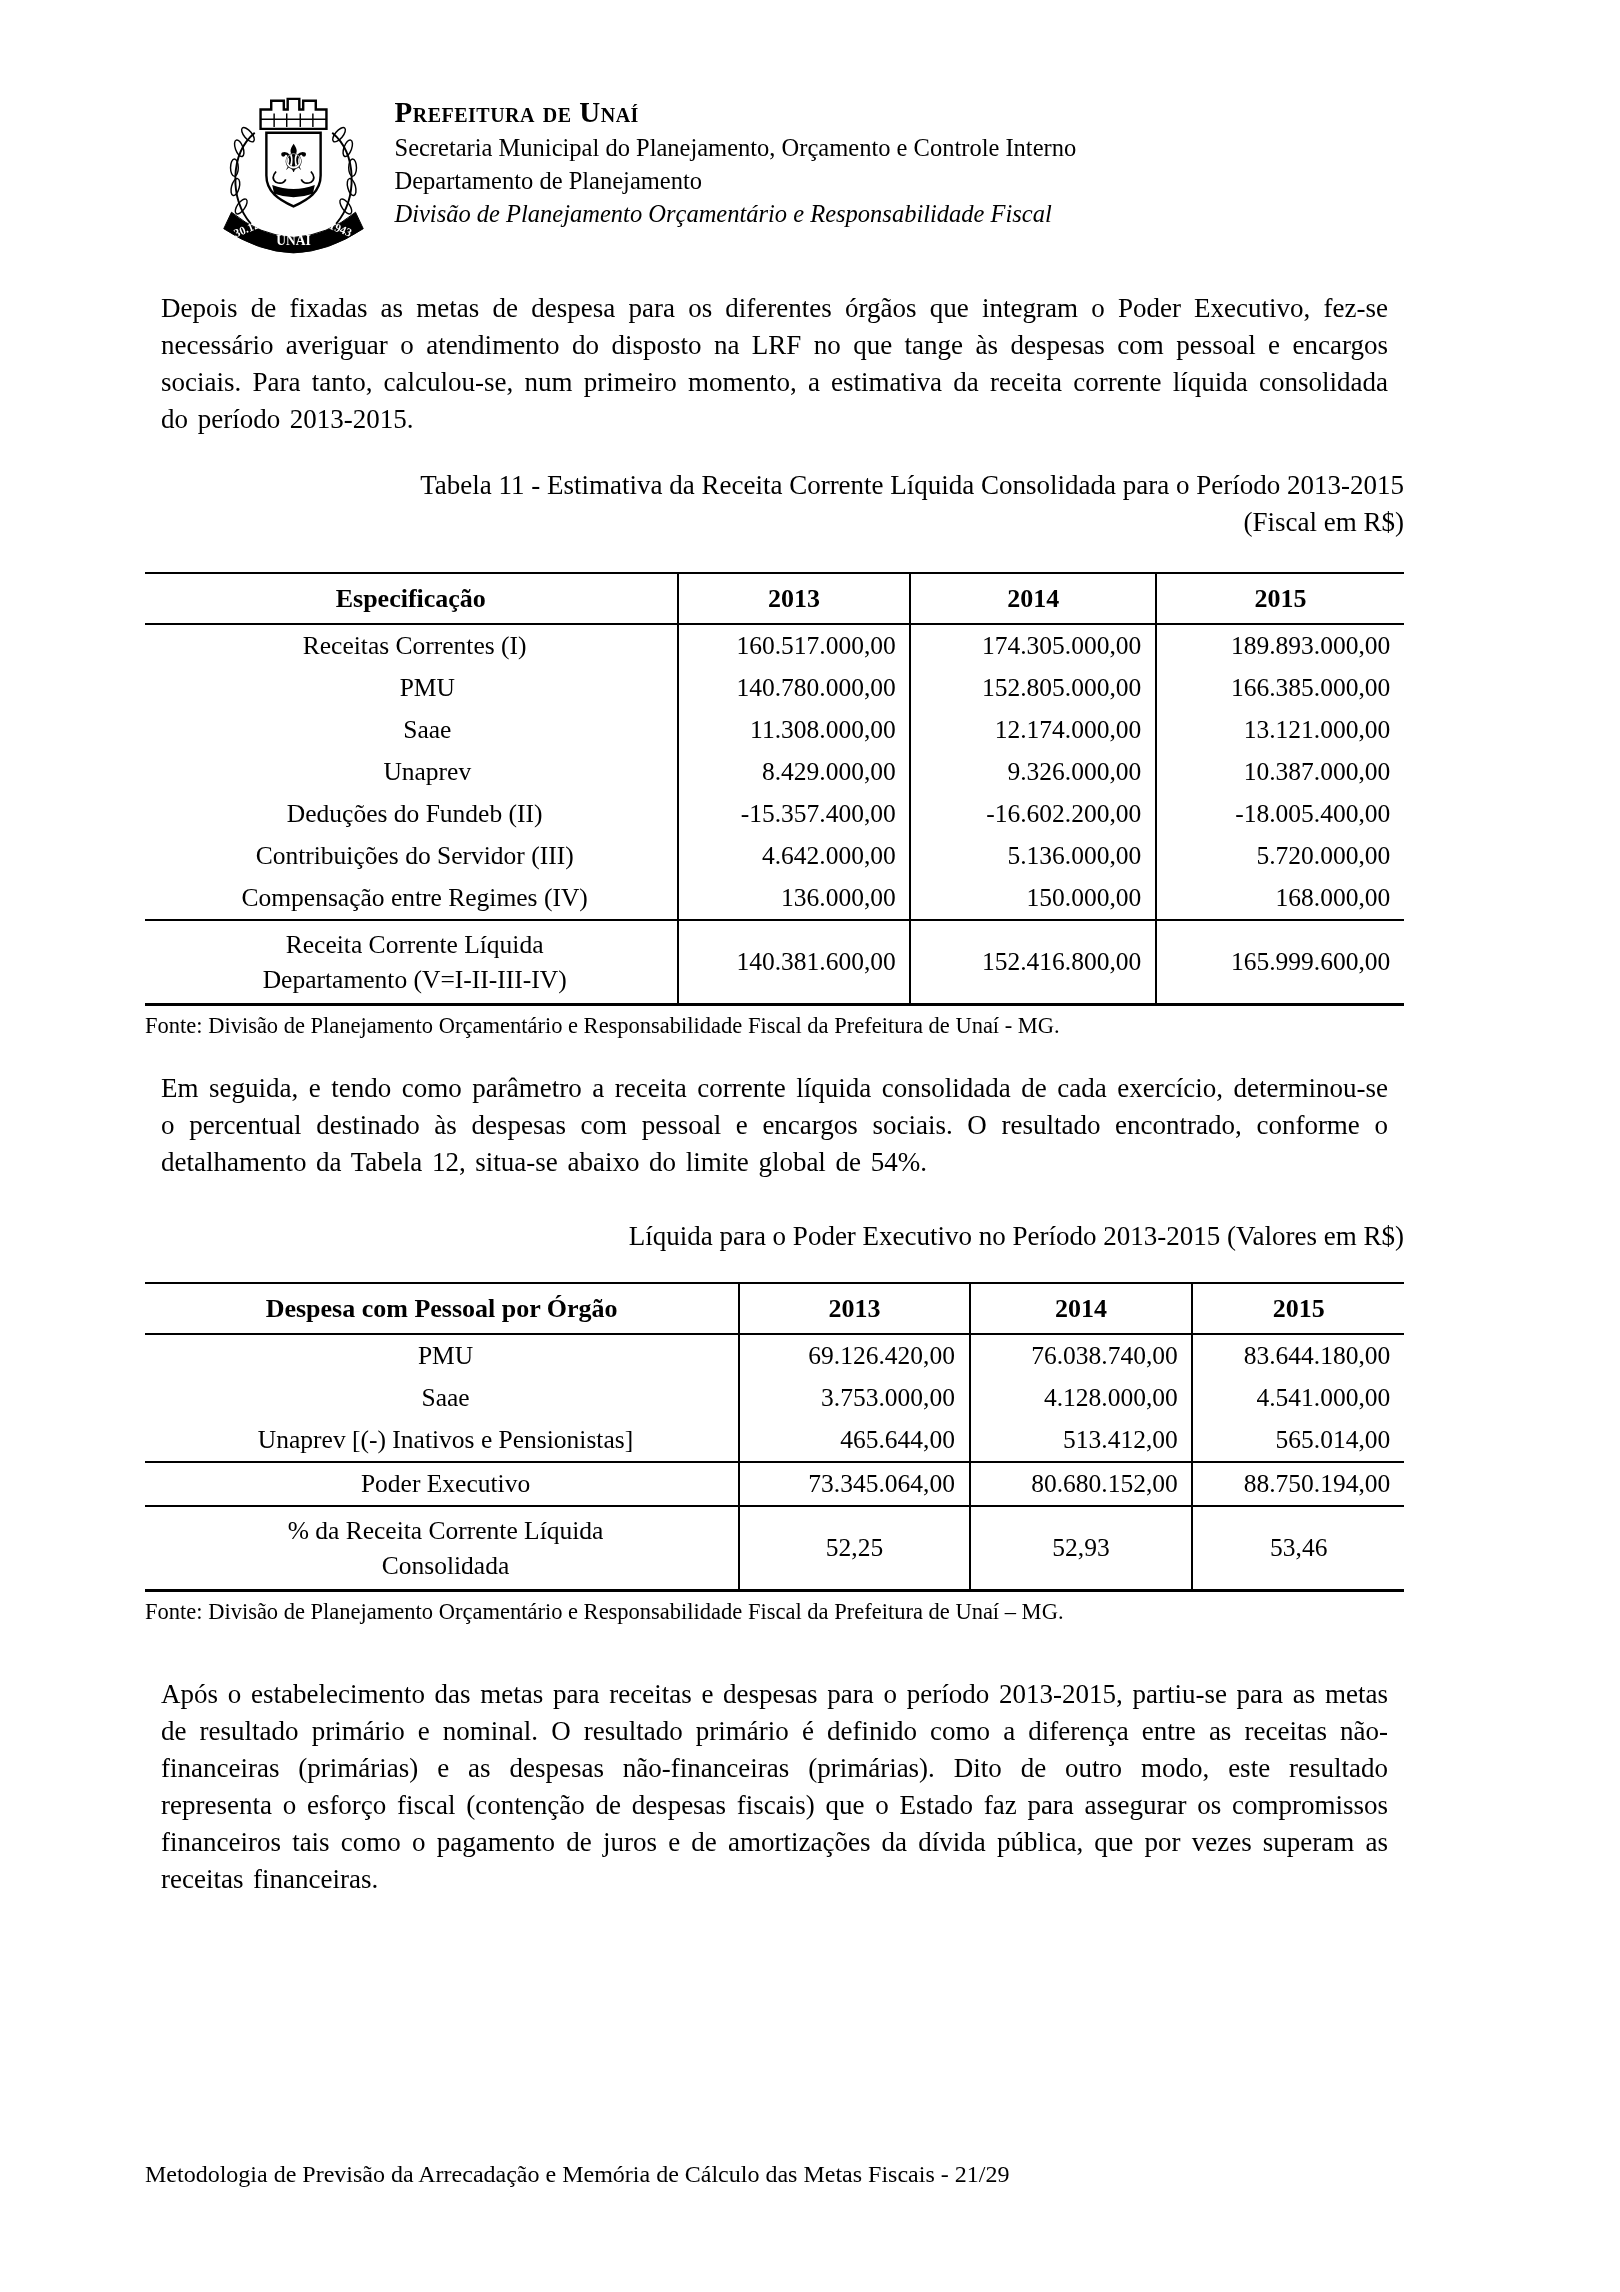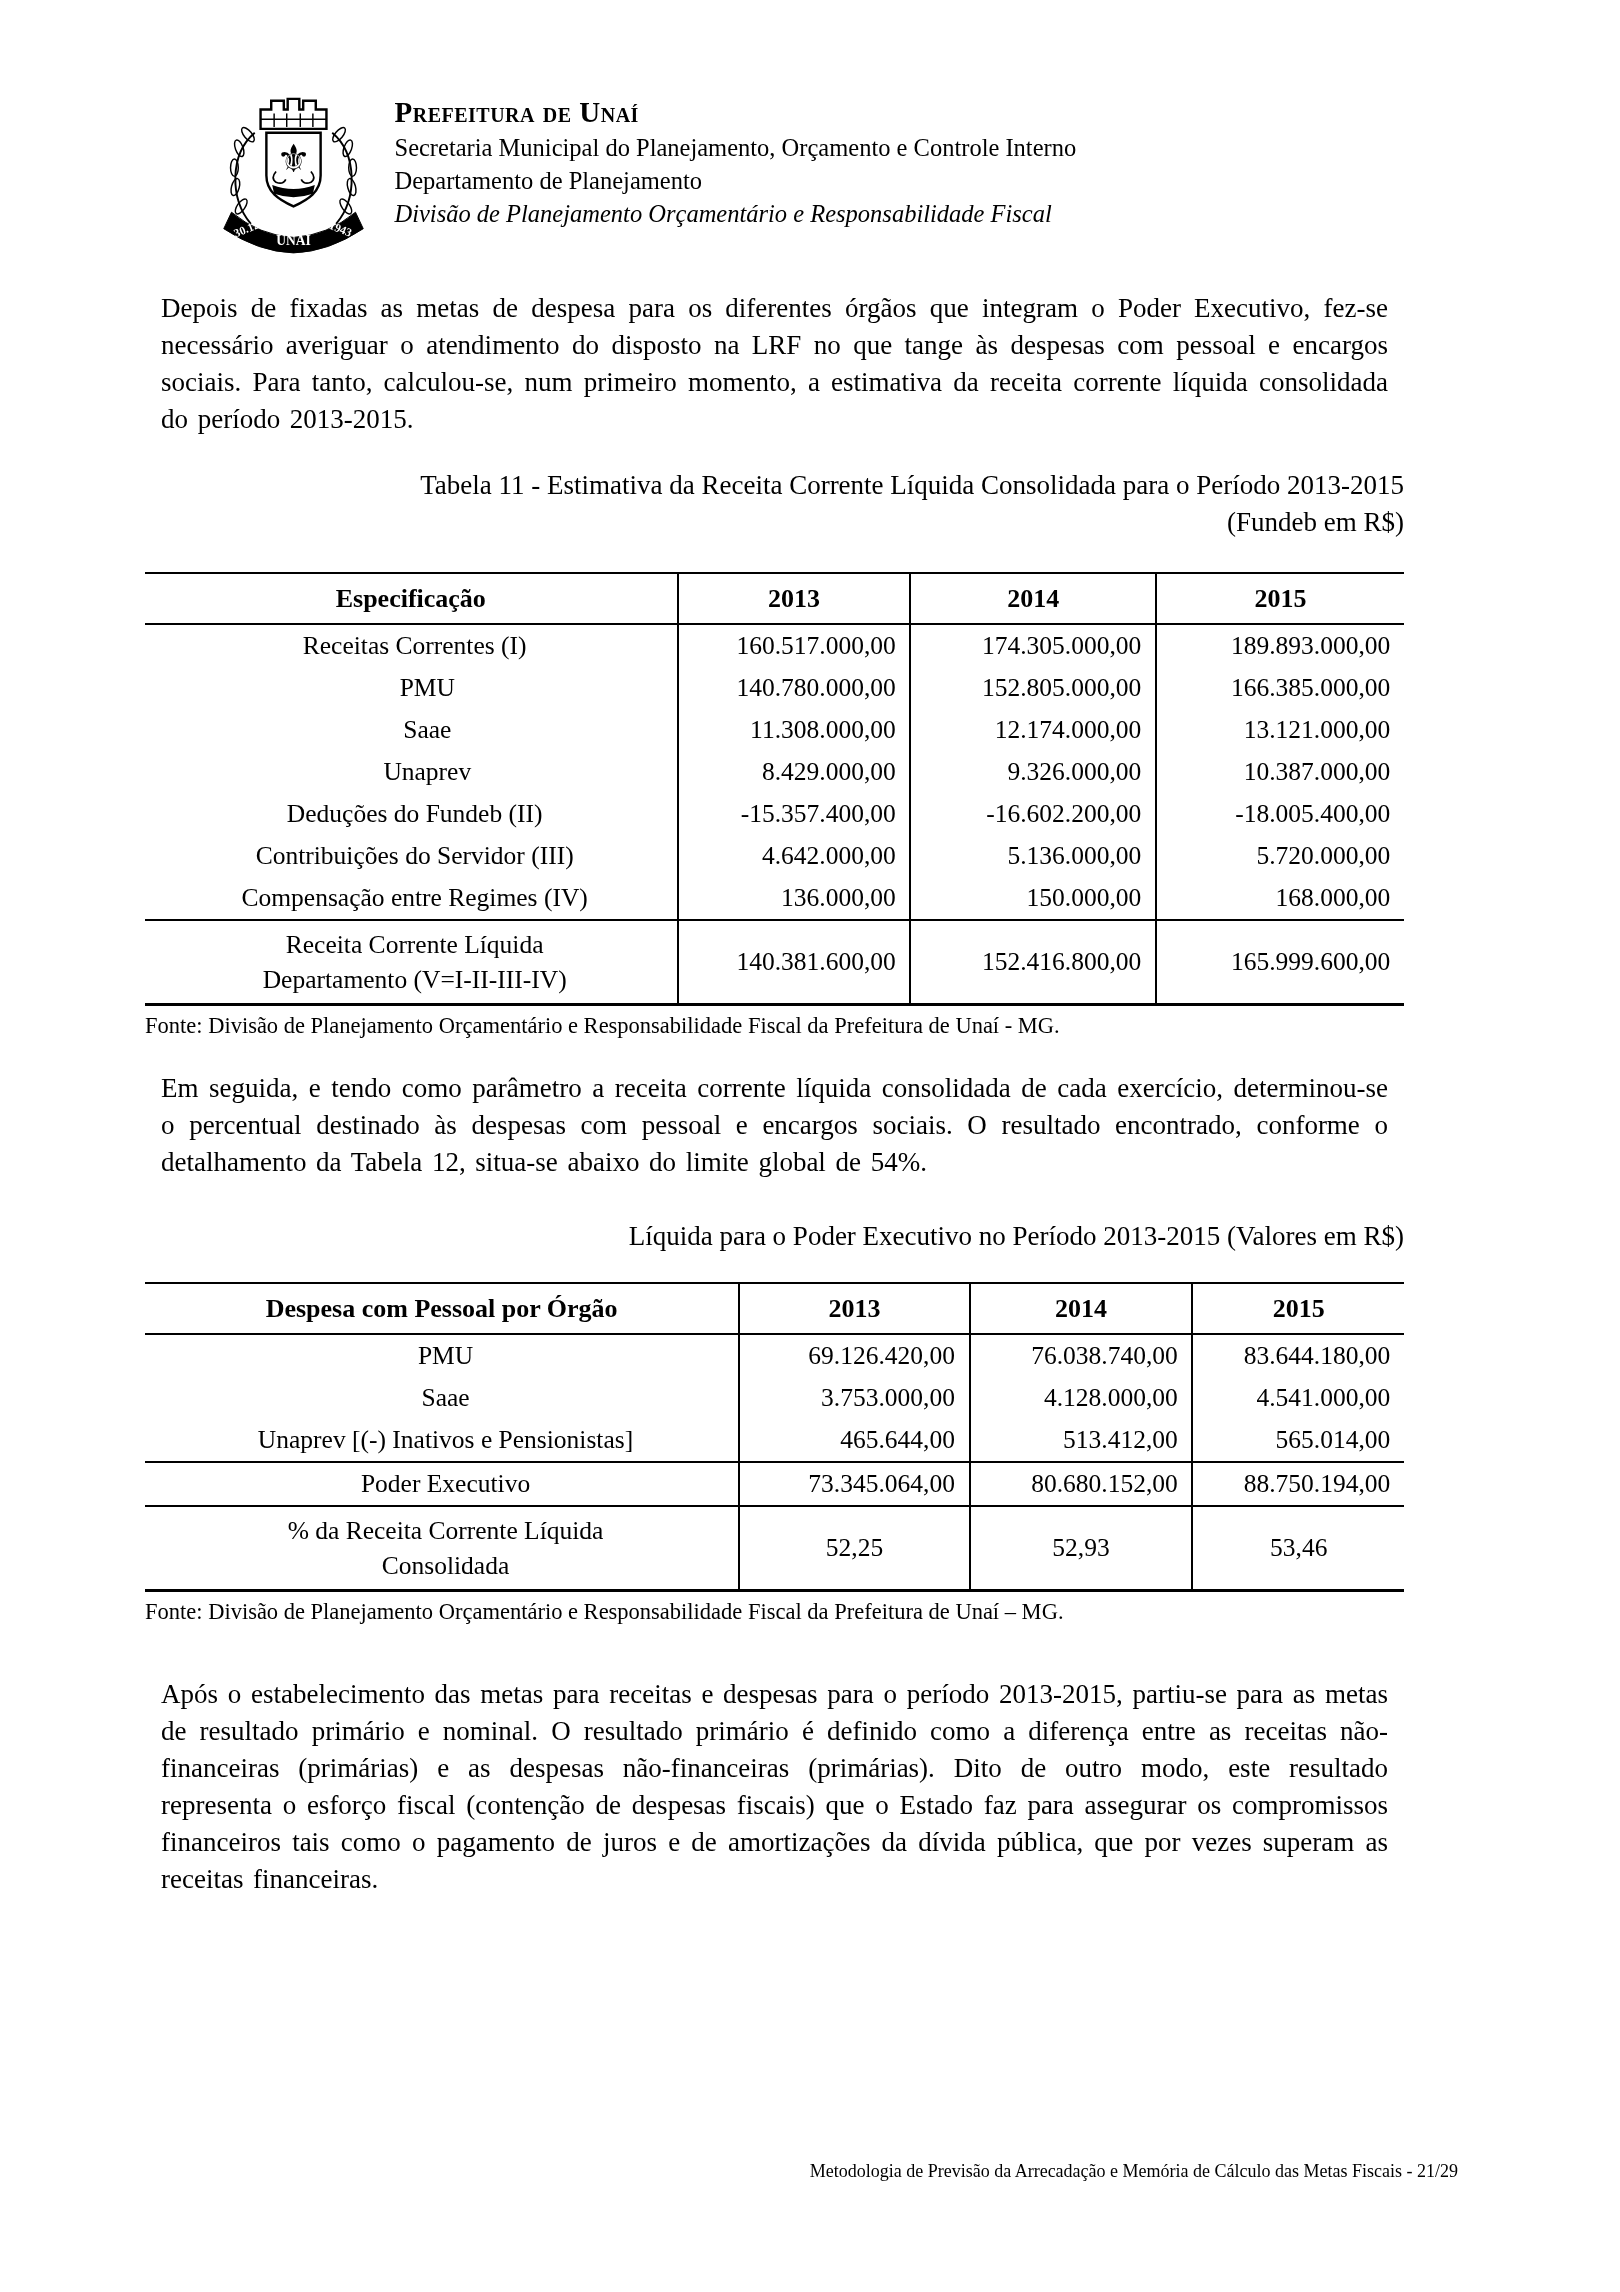--- a/index.html
+++ b/index.html
@@ -55,21 +55,21 @@
   td.num-center{text-align:center;}
   tr.rule-above td{border-top:2.9px solid #000;}
   tr.tall td{height:82px;}
   .two-line{display:block;line-height:35px;}
 
   .fonte{font-size:22.5px;margin-top:6.9px;}
 
   
   .page-footer{
     position:absolute;top:2161px;left:145px;width:1313px;
-    text-align:right;font-size:18px;
+    text-align:left;font-size:24px;
   }
 </style>
 </head>
 <body>
 
 <div class="page">
   <div class="content">
 
     <header class="letterhead">
       <svg class="crest" viewBox="0 0 160 170" aria-hidden="true">
@@ -120,21 +120,21 @@
         <div class="lh-line lh-bold">Secretaria Municipal do Planejamento, Orçamento e Controle Interno</div>
         <div class="lh-line">Departamento de Planejamento</div>
         <div class="lh-line lh-italic">Divisão de Planejamento Orçamentário e Responsabilidade Fiscal</div>
       </div>
     </header>
 
     <p class="body-par par-1">Depois de fixadas as metas de despesa para os diferentes órgãos que integram o Poder Executivo, fez-se necessário averiguar o atendimento do disposto na LRF no que tange às despesas com pessoal e encargos sociais. Para tanto, calculou-se, num primeiro momento, a estimativa da receita corrente líquida consolidada do período 2013-2015.</p>
 
     <div class="table-caption caption-11">
       <div>Tabela 11 - Estimativa da Receita Corrente Líquida Consolidada para o Período 2013-2015</div>
-      <div>(Fundeb em R$)</div>
+      <div>(Fiscal em R$)</div>
     </div>
 
     <table class="data-table t11">
       <colgroup>
         <col style="width:42.3%">
           <col style="width:18.5%">
           <col style="width:19.5%">
           <col style="width:19.7%">
       </colgroup>
       <thead>

